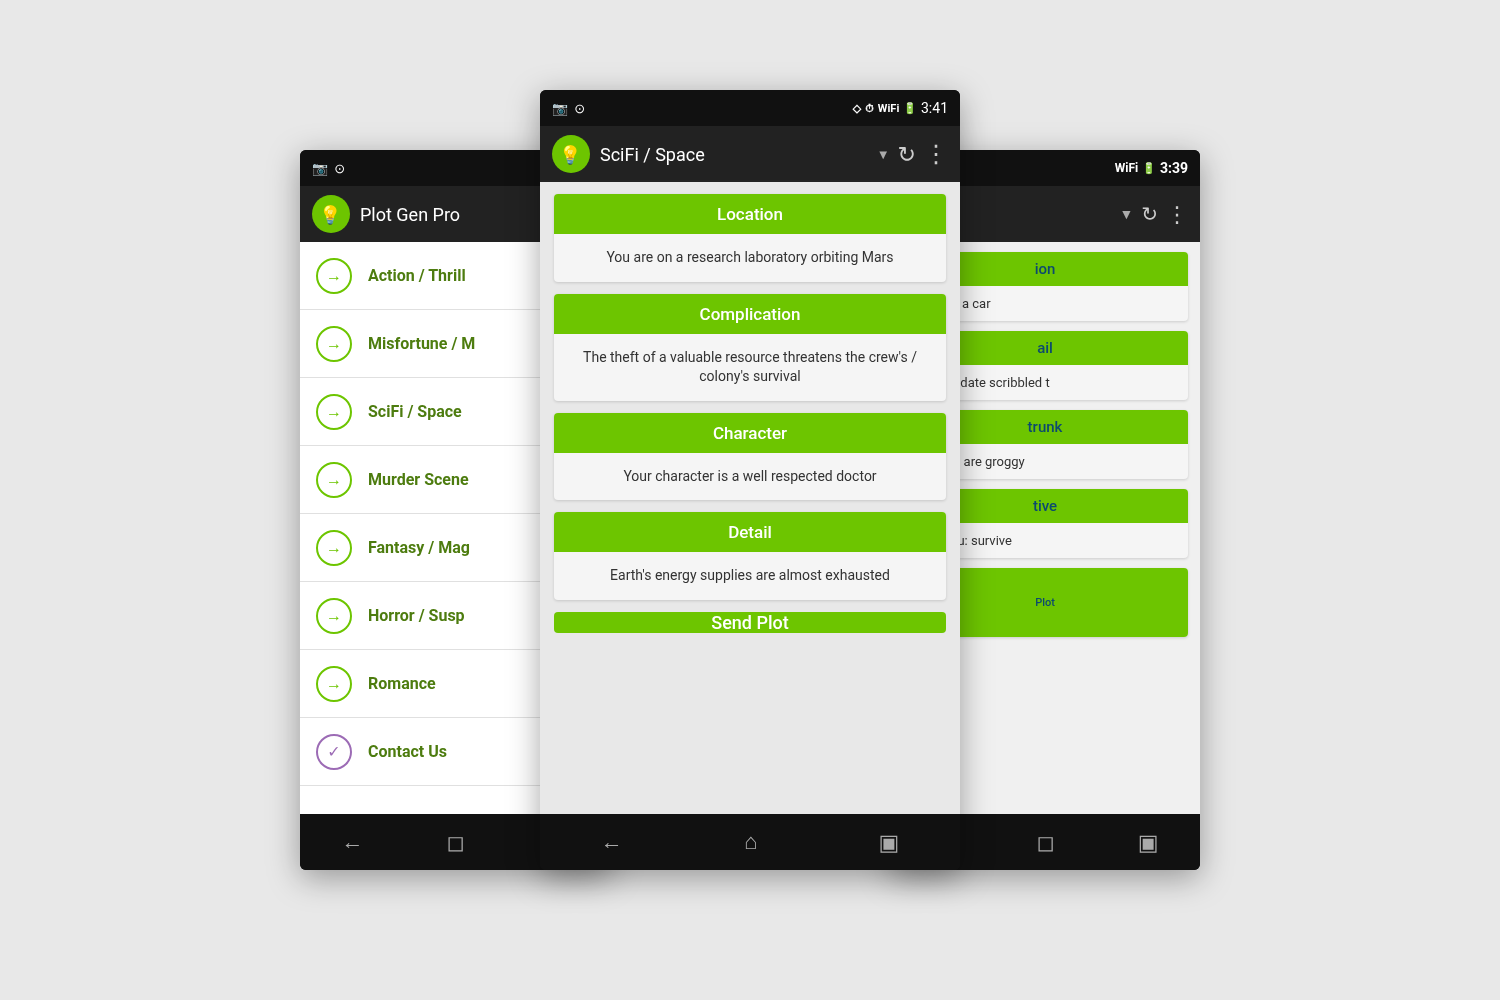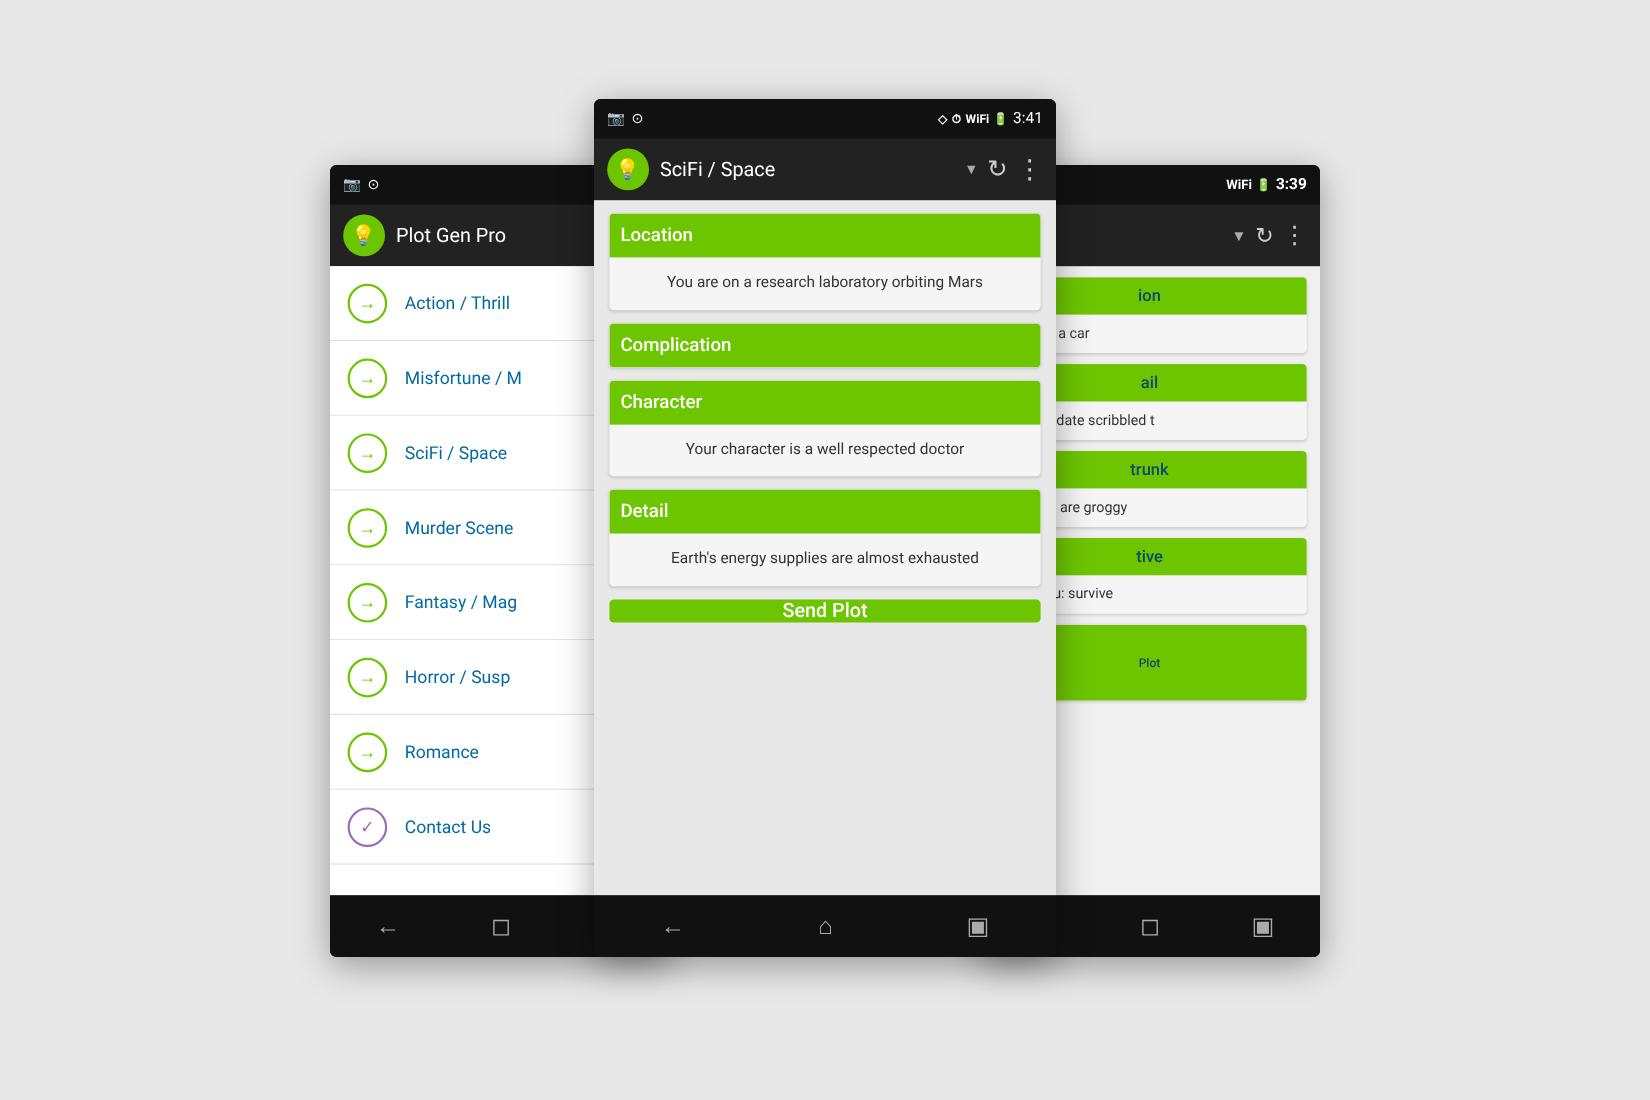--- a/index.html
+++ b/index.html
@@ -150,40 +150,41 @@
       color: #6dc500;
       font-size: 16px;
       flex-shrink: 0;
     }
     .list-item-icon-purple {
       border-color: #9c6bb5;
       color: #9c6bb5;
     }
     .list-item-label {
       font-size: 16px;
-      font-weight: 400;
-      color: #0369a1;
+      font-weight: 700;
+      color: #4d7c0f;
     }
 
     
     .phone-center .screen-content {
       background: #e8e8e8;
     }
 
     
     .plot-card {
       background: #f5f5f5;
       border-radius: 4px;
       margin: 12px 14px;
       overflow: hidden;
       box-shadow: 0 1px 3px rgba(0,0,0,0.15);
     }
     .plot-card-header {
       background: #6dc500;
       color: #fff;
+      text-align: center;
       padding: 10px;
       font-size: 17px;
       font-weight: 500;
     }
     .plot-card-body {
       padding: 14px 9px;
       font-size: 14px;
       color: #333;
       text-align: center;
       line-height: 1.4;
@@ -390,20 +391,21 @@
 
       <div class="screen-content" style="overflow-y:auto;">
 
         <div class="plot-card">
           <div class="plot-card-header">Location</div>
           <div class="plot-card-body">You are on a research laboratory orbiting Mars</div>
         </div>
 
         <div class="plot-card">
           <div class="plot-card-header">Complication</div>
+          <div class="plot-card-body">The theft of a valuable resource threatens the crew's / colony's survival</div>
         </div>
 
         <div class="plot-card">
           <div class="plot-card-header">Character</div>
           <div class="plot-card-body">Your character is a well respected doctor</div>
         </div>
 
         <div class="plot-card">
           <div class="plot-card-header">Detail</div>
           <div class="plot-card-body">Earth's energy supplies are almost exhausted</div>

